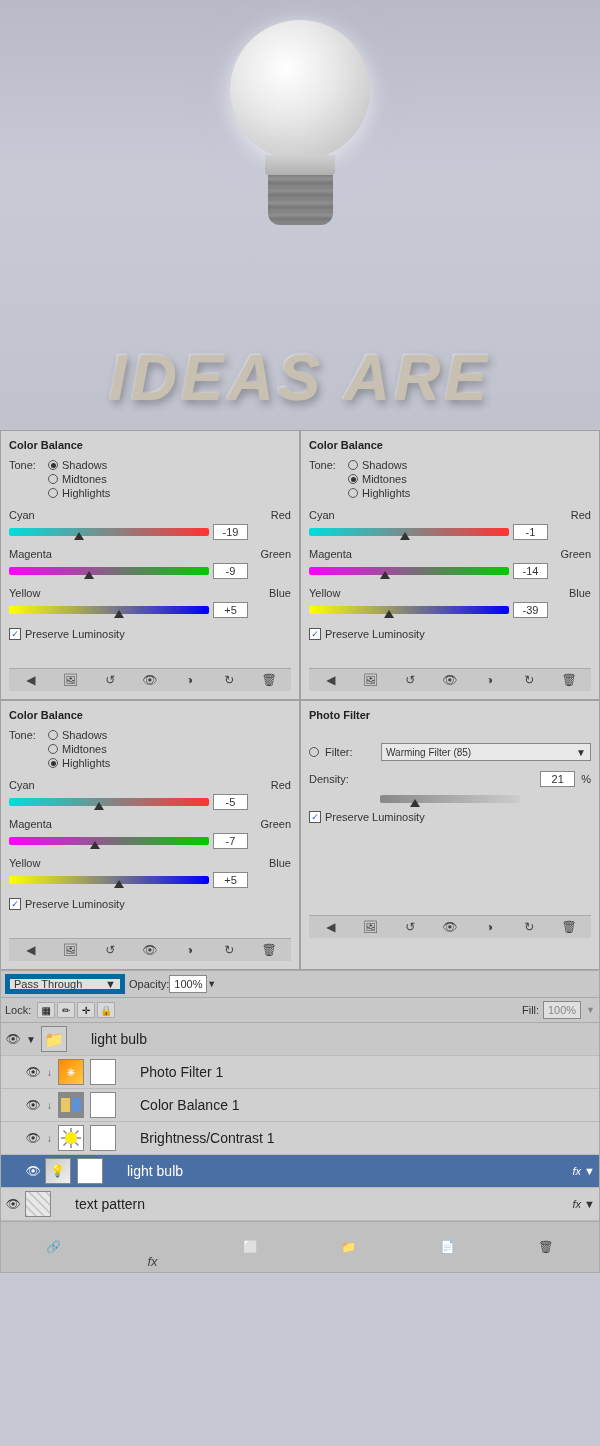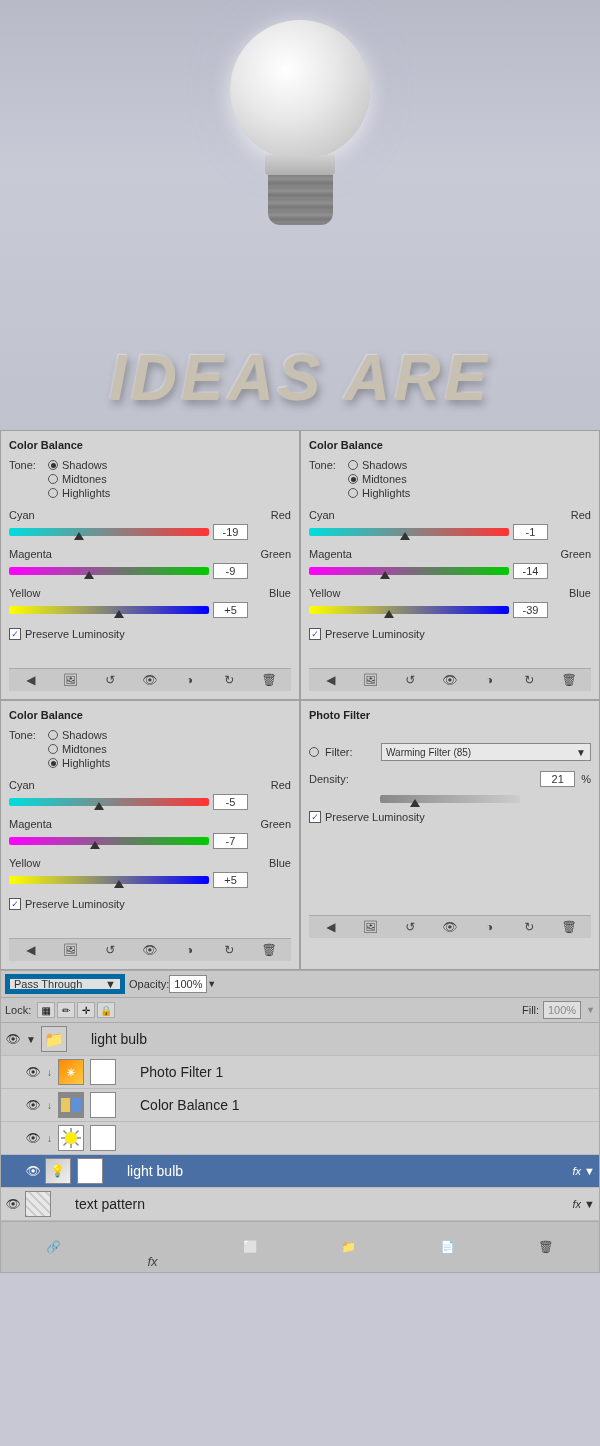--- a/index.html
+++ b/index.html
@@ -811,20 +811,21 @@
         <line x1="11" y1="17" x2="11" y2="21" stroke="#888" stroke-width="1.5"></line>
         <line x1="1" y1="11" x2="5" y2="11" stroke="#888" stroke-width="1.5"></line>
         <line x1="17" y1="11" x2="21" y2="11" stroke="#888" stroke-width="1.5"></line>
         <line x1="3.5" y1="3.5" x2="6.5" y2="6.5" stroke="#888" stroke-width="1.5"></line>
         <line x1="15.5" y1="15.5" x2="18.5" y2="18.5" stroke="#888" stroke-width="1.5"></line>
         <line x1="18.5" y1="3.5" x2="15.5" y2="6.5" stroke="#888" stroke-width="1.5"></line>
         <line x1="3.5" y1="18.5" x2="6.5" y2="15.5" stroke="#888" stroke-width="1.5"></line>
       </svg>
     </div>
     <div class="layer-mask-thumb"></div>
+    <span class="layer-name">Brightness/Contrast 1</span>
   </div>
 
   <div class="layers-item active" style="padding-left: 24px;">
     <div class="layer-eye" style="color:white;">👁</div>
     <div class="layer-thumb" style="background: linear-gradient(135deg,#c8c8c8,#f0f0f0);">
       <span style="font-size:12px;">💡</span>
     </div>
     <div class="layer-mask-thumb"></div>
     <span class="layer-name active">light bulb</span>
     <span class="layer-fx active">fx ▼</span>

